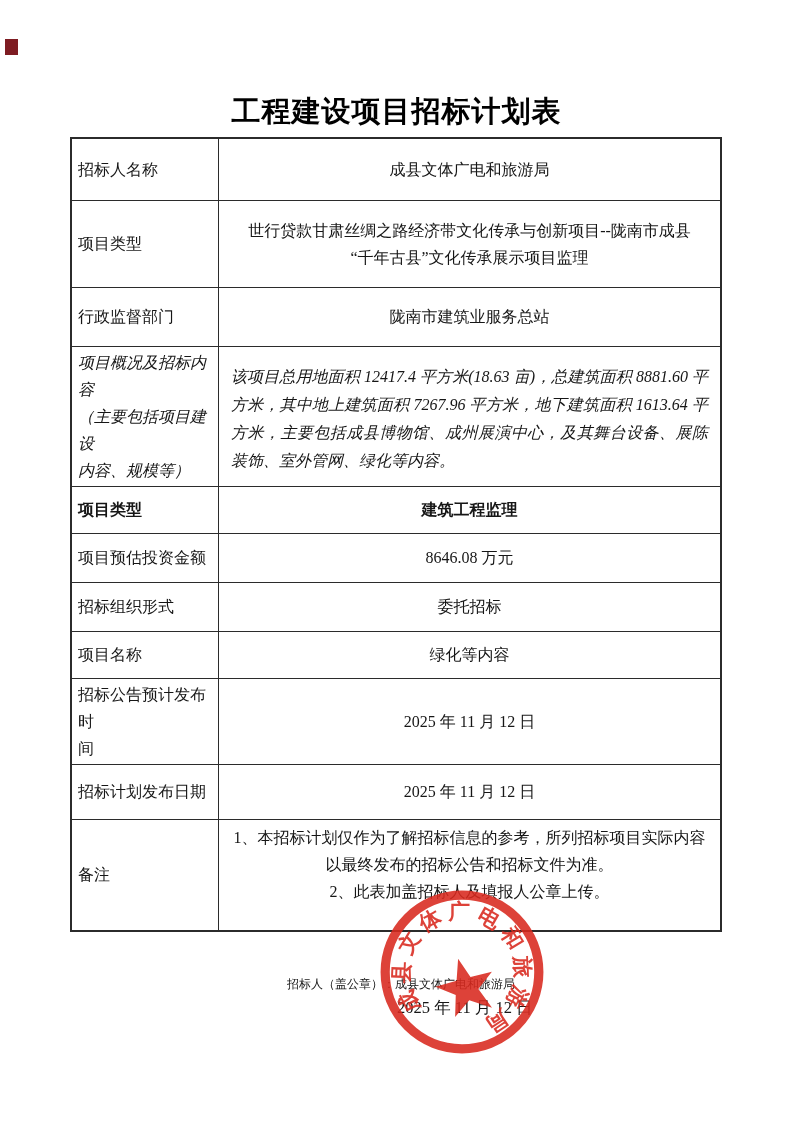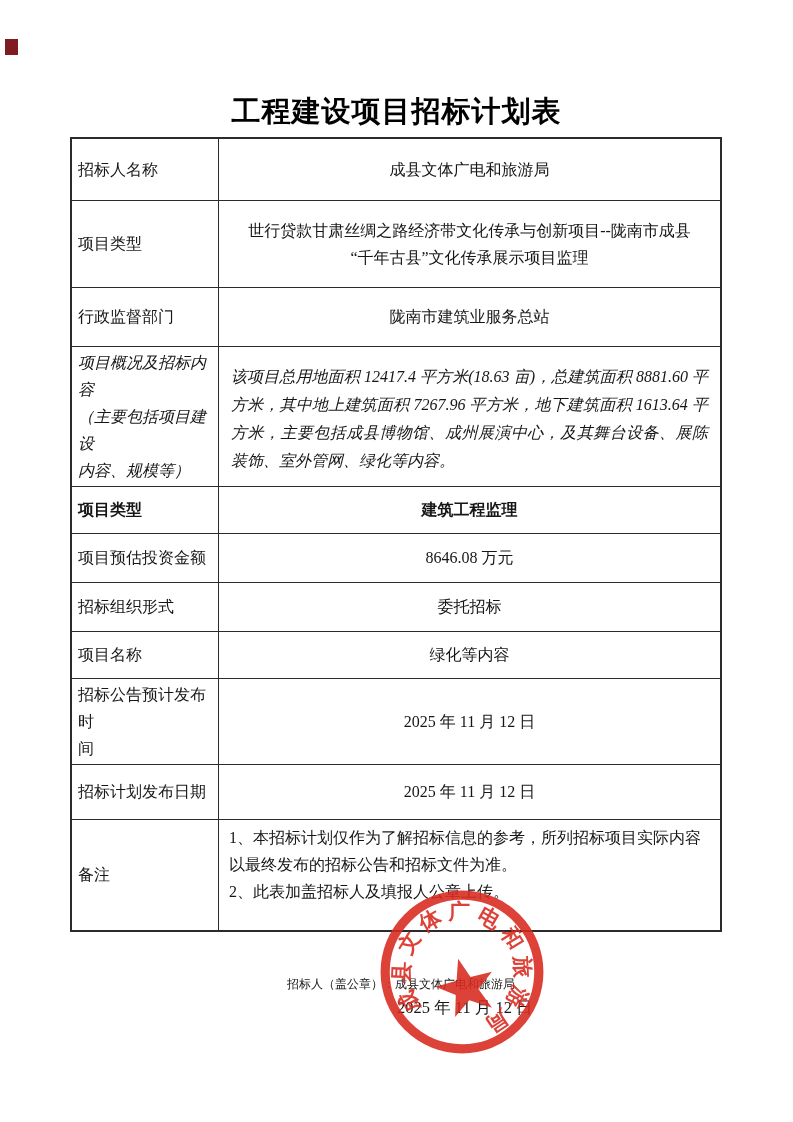--- a/index.html
+++ b/index.html
@@ -37,21 +37,21 @@
   td.val{text-align:center;}
   tr.r1 {height:62px;} tr.r2 {height:87px;} tr.r3 {height:59px;}
   tr.r4 {height:78px;} tr.r5 {height:114px;font-style:italic;} tr.r6 {height:47px;font-weight:bold;}
   tr.r7 {height:49px;} tr.r8 {height:49px;} tr.r9 {height:47px;}
   tr.r10{height:58px;} tr.r11{height:55px;margin-left:47px;} tr.r12{height:112px;}
   tr.r5 td.val{
     text-align:justify;vertical-align:top;
     padding:16px 12px 0 12px;line-height:28px;
   }
   tr.r12 td.val{
-    text-align:left;vertical-align:top;
+    text-align:center;vertical-align:top;
     padding:4px 10px 8px 10px;line-height:27px;
   }
   .footer-signer{
     position:absolute;left:287px;top:974px;
     font-size:12px;line-height:20px;color:#161616;
   }
   .footer-date{
     position:absolute;left:397px;top:998px;
     font-size:16.5px;line-height:20px;color:#161616;
   }

